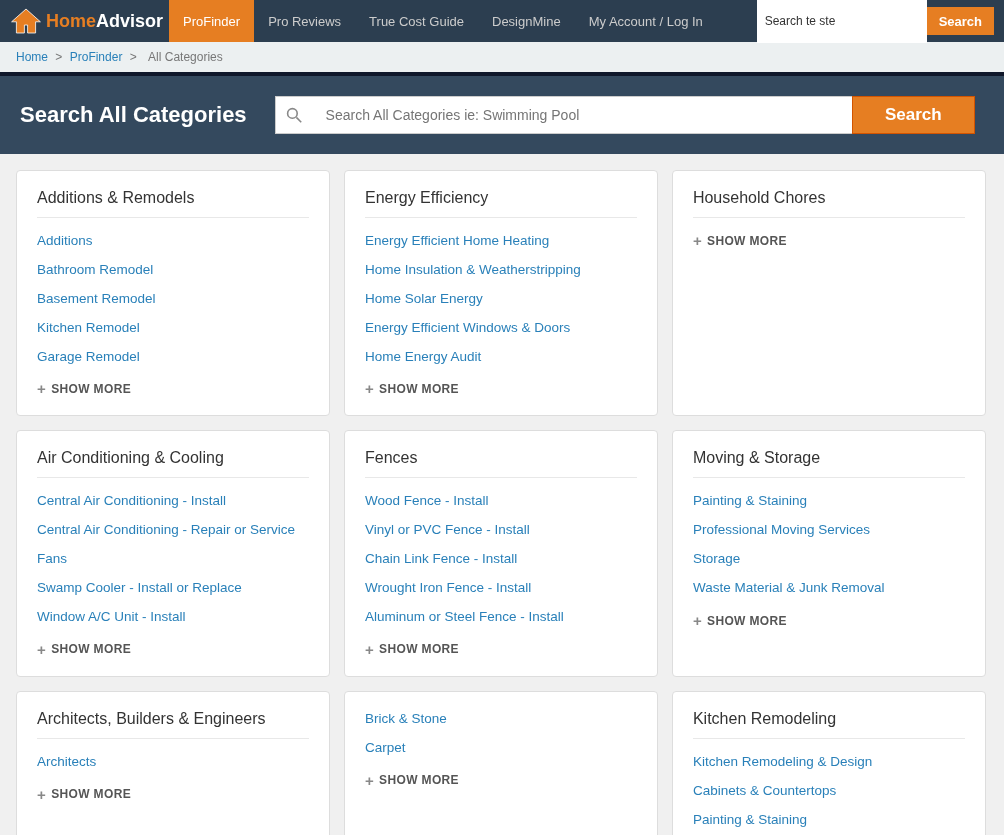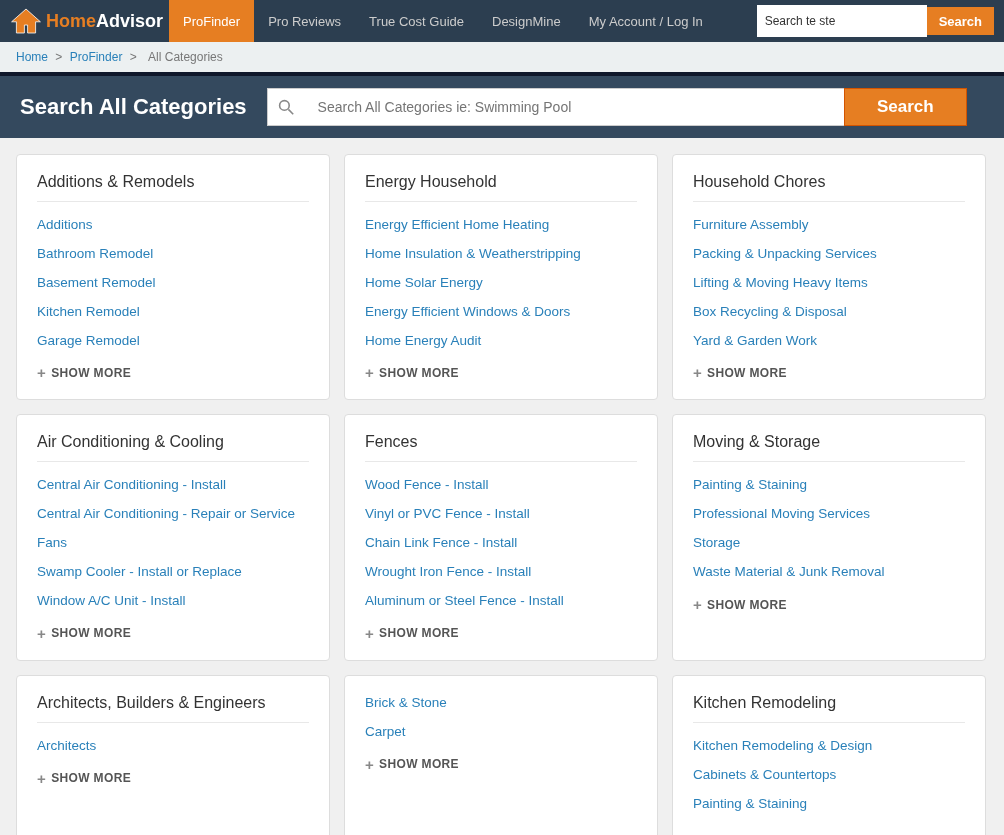--- a/index.html
+++ b/index.html
@@ -46,21 +46,21 @@
       display: flex;
       align-items: center;
       margin-left: auto;
     }
     .nav-search input {
       padding: 5px 8px;
       border: none;
       font-size: 12px;
       width: 170px;
       outline: none;
-      height: 32px;
+      height: 43px;
     }
     .nav-search button {
       background: #e67e22;
       color: #fff;
       border: none;
       padding: 0 12px;
       height: 28px;
       cursor: pointer;
       font-size: 13px;
       font-weight: bold;
@@ -73,24 +73,24 @@
       font-size: 12px;
       color: #555;
       border-bottom: 4px solid #0f172a;
     }
     .breadcrumb a { color: #2980b9; text-decoration: none; }
     .breadcrumb span { color: #777; margin: 0 4px; }
 
     
     .search-hero {
       background: #34495e;
-      padding: 12px 20px;
-      display: flex;
-      align-items: center;
-      gap: 20px;
+      padding: 20px 20px;
+      display: flex;
+      align-items: center;
+      gap: 28px;
     }
     .search-hero h1 {
       color: #fff;
       font-size: 22px;
       font-weight: bold;
       white-space: nowrap;
     }
     .search-hero-form {
       display: flex;
       flex: 1;
@@ -241,39 +241,32 @@
       <ul>
         <li><a href="#">Additions</a></li>
         <li><a href="#">Bathroom Remodel</a></li>
         <li><a href="#">Basement Remodel</a></li>
         <li><a href="#">Kitchen Remodel</a></li>
         <li><a href="#">Garage Remodel</a></li>
       </ul>
       <div class="show-more"><span class="show-more-plus">+</span> SHOW MORE</div>
     </div>
     <div class="category-card">
-      <h2>Energy Household</h2>
+      <h2>Energy Efficiency</h2>
       <ul>
         <li><a href="#">Energy Efficient Home Heating</a></li>
         <li><a href="#">Home Insulation &amp; Weatherstripping</a></li>
         <li><a href="#">Home Solar Energy</a></li>
         <li><a href="#">Energy Efficient Windows &amp; Doors</a></li>
         <li><a href="#">Home Energy Audit</a></li>
       </ul>
       <div class="show-more"><span class="show-more-plus">+</span> SHOW MORE</div>
     </div>
     <div class="category-card">
       <h2>Household Chores</h2>
-      <ul>
-        <li><a href="#">Furniture Assembly</a></li>
-        <li><a href="#">Packing &amp; Unpacking Services</a></li>
-        <li><a href="#">Lifting &amp; Moving Heavy Items</a></li>
-        <li><a href="#">Box Recycling &amp; Disposal</a></li>
-        <li><a href="#">Yard &amp; Garden Work</a></li>
-      </ul>
       <div class="show-more"><span class="show-more-plus">+</span> SHOW MORE</div>
     </div>
     <div class="category-card">
       <h2>Air Conditioning &amp; Cooling</h2>
       <ul>
         <li><a href="#">Central Air Conditioning - Install</a></li>
         <li><a href="#">Central Air Conditioning - Repair or Service</a></li>
         <li><a href="#">Fans</a></li>
         <li><a href="#">Swamp Cooler - Install or Replace</a></li>
         <li><a href="#">Window A/C Unit - Install</a></li>

